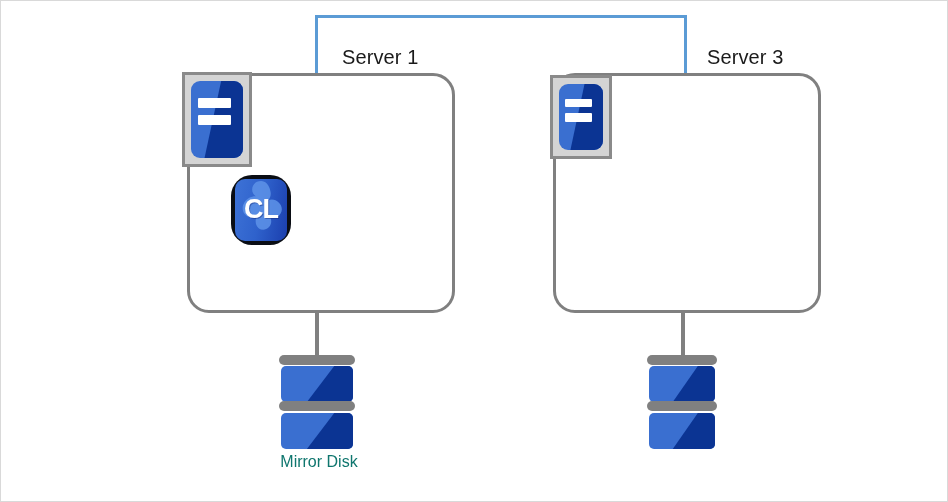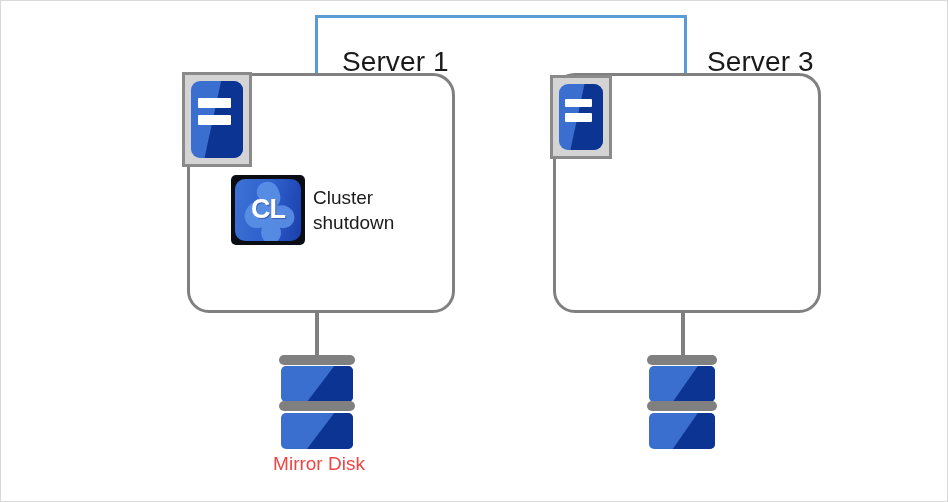--- a/index.html
+++ b/index.html
@@ -39,21 +39,21 @@
     border: 3px solid #808080;
     border-radius: 22px;
     background: #ffffff;
   }
   #server1-box { left: 186px; top: 72px; width: 268px; height: 240px; }
   #server2-box { left: 552px; top: 72px; width: 268px; height: 240px; }
 
   
   .server-title {
     position: absolute;
-    font-size: 28px;
+    font-size: 20px;
     color: #1a1a1a;
     white-space: nowrap;
     letter-spacing: 0.1px;
   }
   #server1-title { left: 341px; top: 45px; }
   #server2-title { left: 706px; top: 45px; }
 
   
   .machine-icon {
     position: absolute;
@@ -88,23 +88,23 @@
     border-radius: 1px;
   }
   .machine-inner .bar-1 { top: 22%; }
   .machine-inner .bar-2 { top: 44%; }
 
   
   #cl-icon {
     position: absolute;
     left: 230px;
     top: 174px;
-    width: 74px;
+    width: 60px;
     height: 70px;
-    border-radius: 5px;
+    border-radius: 21px;
     background: #0a0d14;
     padding: 4px;
     box-sizing: border-box;
   }
   .cl-inner {
     position: relative;
     width: 100%;
     height: 100%;
     border-radius: 10px;
     overflow: hidden;
@@ -181,22 +181,22 @@
   }
   .disk-block-top { top: 11px; }
   .disk-block-bot { top: 58px; }
 
   #disk1-label {
     position: absolute;
     left: 258px;
     top: 452px;
     width: 120px;
     text-align: center;
-    font-size: 19px;
-    color: #ef4444;
+    font-size: 16px;
+    color: #0f766e;
     white-space: nowrap;
   }
 </style>
 </head>
 <body>
 
 <div id="page">
 
   <div class="interconnect"></div>
 
@@ -220,24 +220,20 @@
                  C24 74 33 76 41 73 C38 81 40 90 46 95
                  C52 99 60 98 65 93 C70 88 71 80 68 74
                  C76 76 84 73 88 66 C92 59 90 50 84 45
                  C79 40 71 38 64 41 C68 36 70 30 68 23
                  C66 12 59 4 50 4 Z" fill="#5e93e8" opacity="0.85"></path>
       </svg>
       <div class="cl-text">CL</div>
     </div>
   </div>
 
-  <div id="cl-label">
-    <div>Cluster</div>
-    <div>shutdown</div>
-  </div>
 
   <div class="server-box" id="server2-box"></div>
 
   <div class="server-title" id="server2-title">Server 3</div>
 
   <div class="machine-icon" id="server2-machine">
     <div class="machine-inner">
       <div class="dark-wedge"></div>
       <div class="bar bar-1"></div>
       <div class="bar bar-2"></div>

